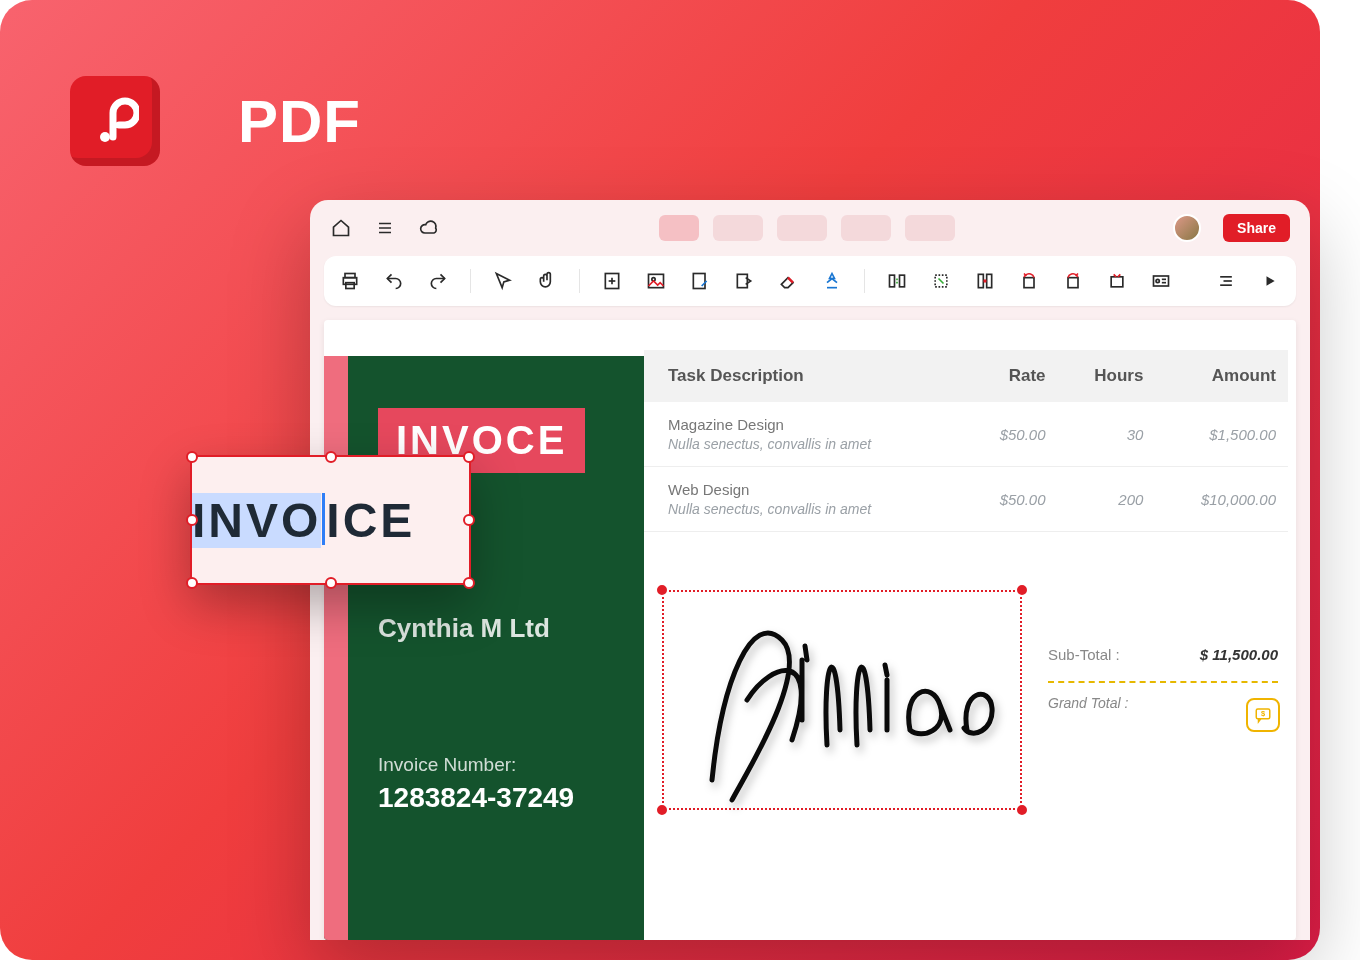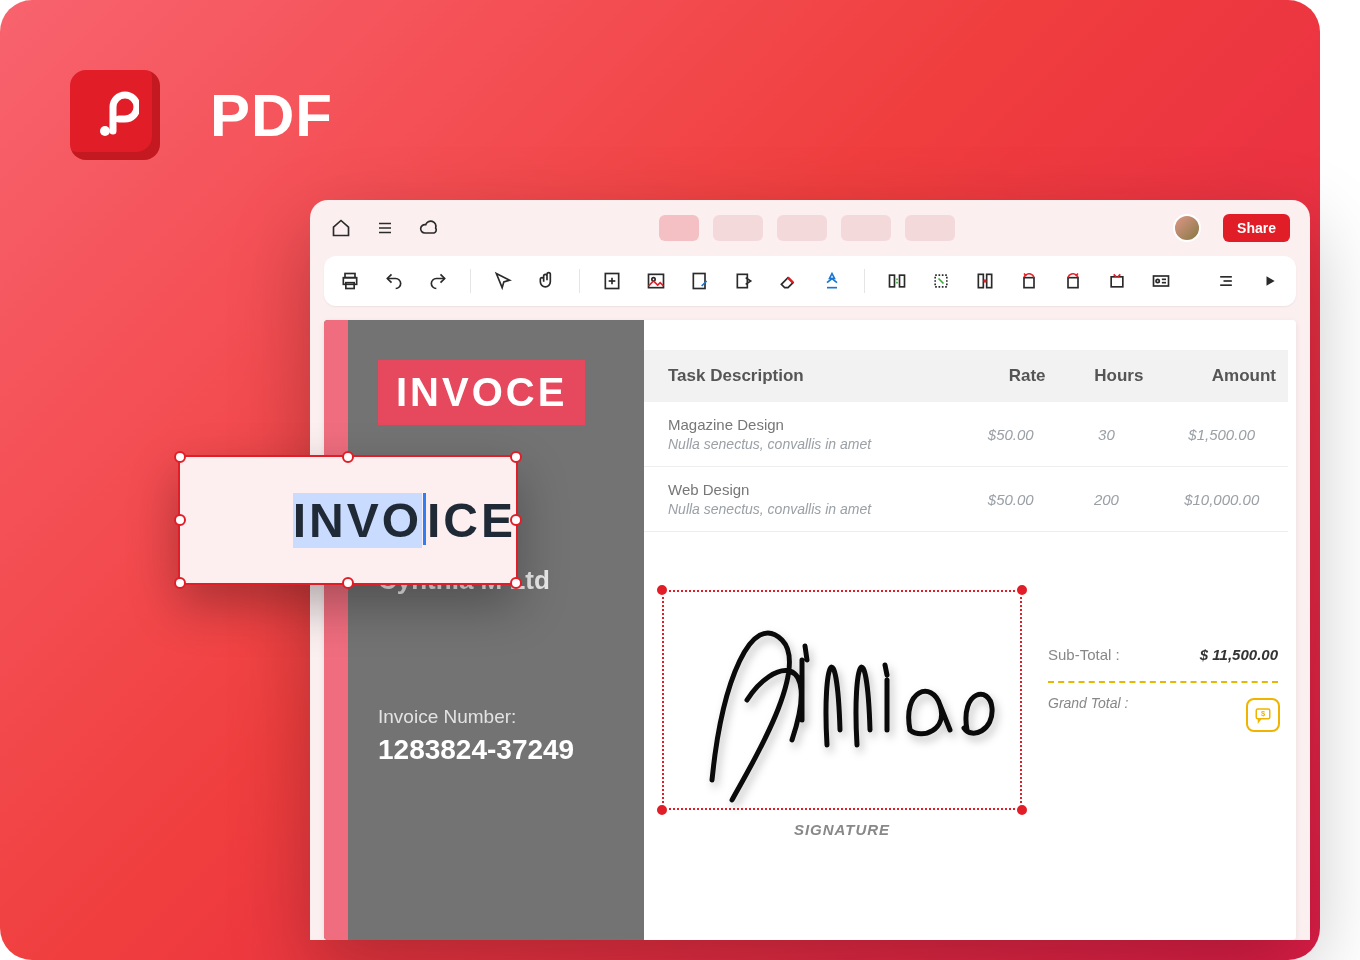--- a/index.html
+++ b/index.html
@@ -1,66 +1,66 @@
 <!DOCTYPE html>
 <html><head>
 <meta charset="utf-8">
 <style>
 * { margin: 0; padding: 0; box-sizing: border-box; }
 body { font-family: -apple-system, BlinkMacSystemFont, 'Segoe UI', sans-serif; background: #fff; }
 .canvas { width: 1360px; height: 960px; position: relative; overflow: hidden; }
 .banner { position: absolute; left: 0; top: 0; width: 1320px; height: 960px; background: linear-gradient(135deg,#f8636e 0%,#f03e3e 45%,#e11d48 100%); border-radius: 32px; }
-.logo-row { position: absolute; left: 70px; top: 70px; display: flex; align-items: center; gap: 50px; }
+.logo-row { position: absolute; left: 70px; top: 76px; display: flex; align-items: center; gap: 78px; }
 .logo-box { width: 90px; height: 90px; background: #e11d27; border-radius: 16px; display: flex; align-items: center; justify-content: center; box-shadow: inset -8px -8px 0 rgba(0,0,0,.12); }
 .logo-box svg { width: 48px; height: 48px; }
 .logo-text { color: #fff; font-size: 60px; font-weight: 800; letter-spacing: 1px; }
 .app { position: absolute; left: 310px; top: 200px; width: 1000px; height: 740px; background: #fbeff0; border-radius: 18px 18px 0 0; box-shadow: 0 30px 80px rgba(0,0,0,.25); overflow: hidden; }
 .titlebar { height: 56px; display: flex; align-items: center; padding: 0 20px; gap: 22px; }
 .tb-btn { width: 22px; height: 22px; display: flex; align-items: center; justify-content: center; cursor: pointer; color: #2a2a2a; }
 .tb-spacer { flex: 1; display: flex; gap: 14px; justify-content: center; }
 .tb-ghost { height: 26px; border-radius: 6px; background: rgba(200,60,70,.12); }
 .avatar { width: 28px; height: 28px; border-radius: 50%; background: linear-gradient(135deg,#d98,#874); border: 2px solid #fff; }
 .share-btn { background: #e11d27; color: #fff; border: none; border-radius: 6px; padding: 6px 14px; font-weight: 600; font-size: 14px; cursor: pointer; }
 .toolbar { margin: 0 14px 14px; background: #fff; border-radius: 12px; height: 50px; display: flex; align-items: center; padding: 0 14px; gap: 20px; box-shadow: 0 1px 2px rgba(0,0,0,.06); }
 .tool { width: 24px; height: 24px; display: flex; align-items: center; justify-content: center; cursor: pointer; color: #2a2a2a; position: relative; }
 .sep { width: 1px; height: 24px; background: #e5e5e5; }
 .tool .red { color: #e11d27; }
 .tool-right { margin-left: auto; display: flex; gap: 20px; align-items: center; }
 .doc { margin: 0 14px; background: #fff; border-radius: 4px; height: 620px; display: flex; overflow: hidden; box-shadow: 0 2px 6px rgba(0,0,0,.08); }
-.doc-left { width: 320px; background: #737373; padding: 40px 34px; color: #fff; position: relative; }
+.doc-left { width: 320px; background: #14532d; padding: 52px 34px; color: #fff; position: relative; margin-top: 36px; }
 .doc-left::before { content: ''; position: absolute; left: 0; top: 0; bottom: 0; width: 24px; background: #ef6d7e; }
 .inv-box { display: inline-block; background: #e6485d; color: #fff; font-size: 40px; font-weight: 800; letter-spacing: 3px; padding: 10px 18px; margin-left: 20px; }
 .company { margin-top: 140px; margin-left: 20px; font-size: 26px; font-weight: 700; color: rgba(255,255,255,.85); }
 .field-group { margin-top: 110px; margin-left: 20px; }
 .field-label { font-size: 19px; color: rgba(255,255,255,.8); font-weight: 500; }
 .field-value { font-size: 28px; color: #fff; font-weight: 700; margin-top: 6px; }
 .field-group + .field-group { margin-top: 36px; }
 .doc-right { flex: 1; padding: 30px 8px 0 0; position: relative; }
 table.inv { width: 100%; border-collapse: collapse; }
 table.inv th { background: #f2f2f2; padding: 16px 12px; text-align: right; font-weight: 700; color: #555; font-size: 17px; }
 table.inv th:first-child { text-align: left; padding-left: 24px; }
-table.inv td { padding: 14px 12px; text-align: center; color: #9aa0a6; font-size: 15px; font-style: italic; border-bottom: 1px solid #eee; }
+table.inv td { padding: 14px 12px; text-align: right; color: #9aa0a6; font-size: 15px; font-style: italic; border-bottom: 1px solid #eee; }
 table.inv td:first-child { text-align: left; padding-left: 24px; }
 .task-title { font-style: normal; font-weight: 500; color: #777; margin-bottom: 3px; }
 .task-sub { font-size: 14px; }
 .totals { position: absolute; right: 18px; top: 320px; width: 230px; font-size: 15px; }
 .tot-row { display: flex; justify-content: space-between; padding: 6px 0; color: #888; text-align: center; }
 .tot-row .val { color: #333; font-weight: 600; font-style: italic; }
 .grand { margin-top: 12px; padding-top: 12px; border-top: 2px dashed #e6b800; display: flex; justify-content: space-between; align-items: center; }
 .grand-label { color: #888; font-style: italic; font-size: 14px; }
 .grand-box { border: 2px dashed #e6b800; padding: 8px 12px; font-size: 22px; font-weight: 700; font-style: italic; color: #333; }
 .comment-badge { position: absolute; right: 16px; top: 378px; width: 34px; height: 34px; border: 2px solid #f0b400; border-radius: 8px; display: flex; align-items: center; justify-content: center; color: #f0b400; }
 .sig-wrap { position: absolute; left: 18px; top: 270px; width: 360px; height: 220px; }
 .sig-box { position: absolute; inset: 0; border: 2px dotted #e11d27; }
 .sig-handle { position: absolute; width: 14px; height: 14px; background: #e11d27; border: 2px solid #fff; border-radius: 50%; }
 .sig-handle.tl { left: -7px; top: -7px; } .sig-handle.tr { right: -7px; top: -7px; } .sig-handle.bl { left: -7px; bottom: -7px; } .sig-handle.br { right: -7px; bottom: -7px; }
 .sig-svg { position: absolute; left: 10px; top: -10px; filter: drop-shadow(3px 5px 4px rgba(0,0,0,.25)); }
 .sig-label { position: absolute; bottom: -28px; left: 0; right: 0; text-align: center; color: #888; font-size: 15px; font-style: italic; font-weight: 600; letter-spacing: 1px; }
 
-.float-edit { position: absolute; left: 178px; top: 455px; width: 340px; height: 130px; background: #fdefef; border: 2px solid #e11d27; box-shadow: 0 20px 50px rgba(0,0,0,.30); display: flex; align-items: center; justify-content: flex-end; }
+.float-edit { position: absolute; left: 190px; top: 455px; width: 281px; height: 130px; background: #fdefef; border: 2px solid #e11d27; box-shadow: 0 20px 50px rgba(0,0,0,.30); display: flex; align-items: center; justify-content: flex-start; }
 .float-edit .txt { font-size: 48px; font-weight: 800; color: #1f2a36; letter-spacing: 3px; display: flex; }
 .txt .sel { background: #c9dbff; }
 .caret { width: 3px; height: 52px; background: #2f7ef6; display: inline-block; margin: 0 1px; vertical-align: middle; }
 .fh { position: absolute; width: 12px; height: 12px; background: #fff; border: 2px solid #e11d27; border-radius: 50%; }
 .fh.tl{left:-6px;top:-6px}.fh.tm{left:50%;top:-6px;margin-left:-6px}.fh.tr{right:-6px;top:-6px}.fh.ml{left:-6px;top:50%;margin-top:-6px}.fh.mr{right:-6px;top:50%;margin-top:-6px}.fh.bl{left:-6px;bottom:-6px}.fh.bm{left:50%;bottom:-6px;margin-left:-6px}.fh.br{right:-6px;bottom:-6px}
 </style>
 </head>
 <body>
 
 <div class="canvas">
@@ -286,21 +286,20 @@
 
           <div class="sig-wrap">
             <div class="sig-box"></div>
             <div class="sig-handle tl"></div>
             <div class="sig-handle tr"></div>
             <div class="sig-handle bl"></div>
             <div class="sig-handle br"></div>
             <svg class="sig-svg" width="340" height="230" viewBox="0 0 340 230">
               <path d="M40 200 C 50 100, 80 30, 110 60 C 140 90, 70 200, 60 220 M75 120 C 100 80, 150 70, 120 160 M130 140 l0 -60 M135 80 l-2 -14 M155 165 C 150 80, 165 50, 168 150 M185 165 C 180 80, 195 50, 198 150 M215 150 l0 -50 M215 95 l-2 -10 M238 150 C 230 110, 260 100, 268 125 C 276 150, 250 160, 238 150 M268 125 l10 25 M295 150 C 288 110, 318 105, 320 128 M320 128 C 322 150, 300 160, 292 148" stroke="#0a0a0a" stroke-width="5" fill="none" stroke-linecap="round" stroke-linejoin="round"></path>
             </svg>
-            <div class="sig-label">SIGNATURE</div>
           </div>
 
           <div class="totals">
             <div class="tot-row">
                 <span>Sub-Total :</span>
                 <span class="val">$ 11,500.00</span>
               </div>
             <div class="grand">
               <span class="grand-label">Grand Total :</span>
             </div>

